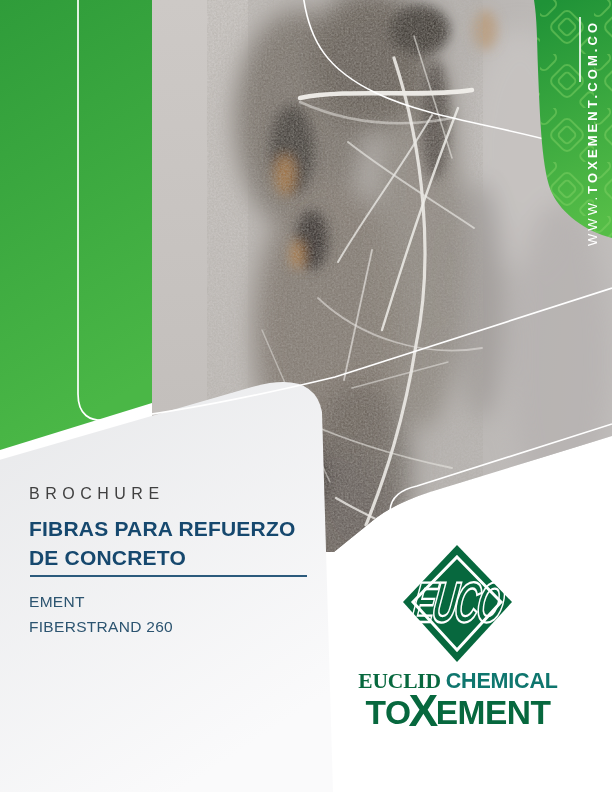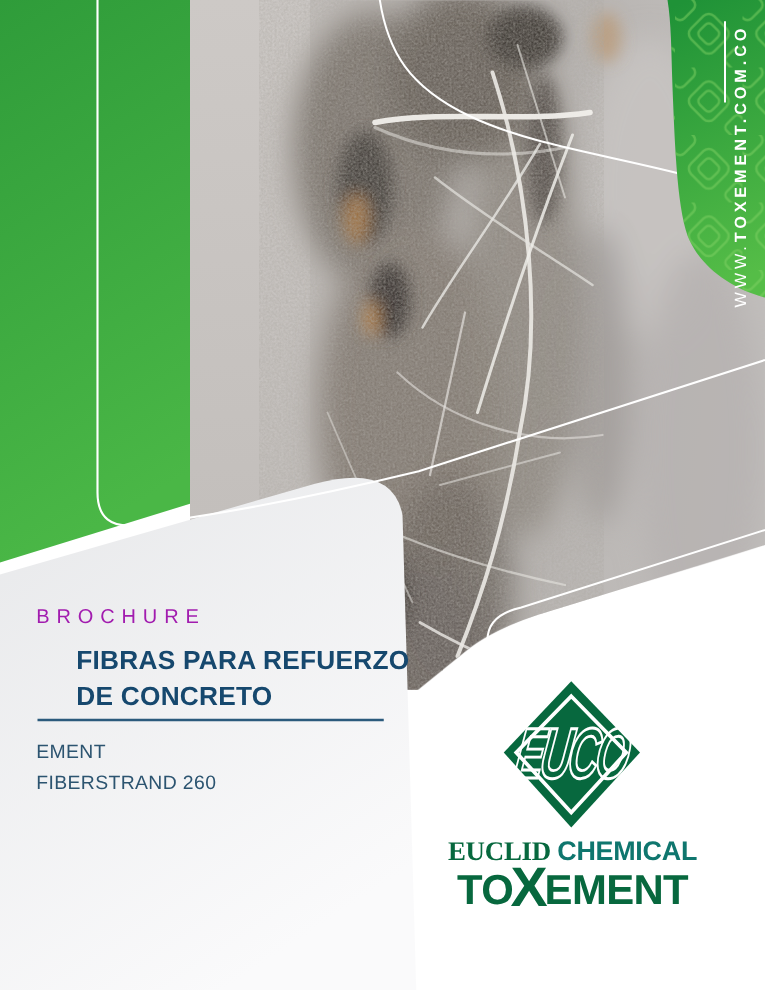--- a/index.html
+++ b/index.html
@@ -5,25 +5,25 @@
   html,body{margin:0;padding:0;background:#fff;}
   .page{
     position:relative;width:612px;height:792px;overflow:hidden;background:#ffffff;
     font-family:"Liberation Sans", sans-serif;
   }
   .page svg.art{position:absolute;left:0;top:0;display:block;}
 
   
   .eyebrow{
     position:absolute;left:29px;top:485px;
-    font-size:16px;font-weight:500;letter-spacing:5.5px;color:#a21caf;
+    font-size:16px;font-weight:500;letter-spacing:5.5px;color:#404040;
   }
   .title{
     position:absolute;left:29px;top:514px;width:320px;
-    font-size:21px;line-height:29px;font-weight:800;letter-spacing:.2px;color:#16486E;margin-left:32px;
+    font-size:21px;line-height:29px;font-weight:800;letter-spacing:.2px;color:#16486E;
   }
   .rule{
     position:absolute;left:30px;top:575px;width:277px;height:2px;background:#2B5A7C;
   }
   .products{
     position:absolute;left:29px;top:590px;
     font-size:15.5px;line-height:24.5px;letter-spacing:.3px;color:#2C5470;font-weight:400;
   }
   
   .wordmark{

